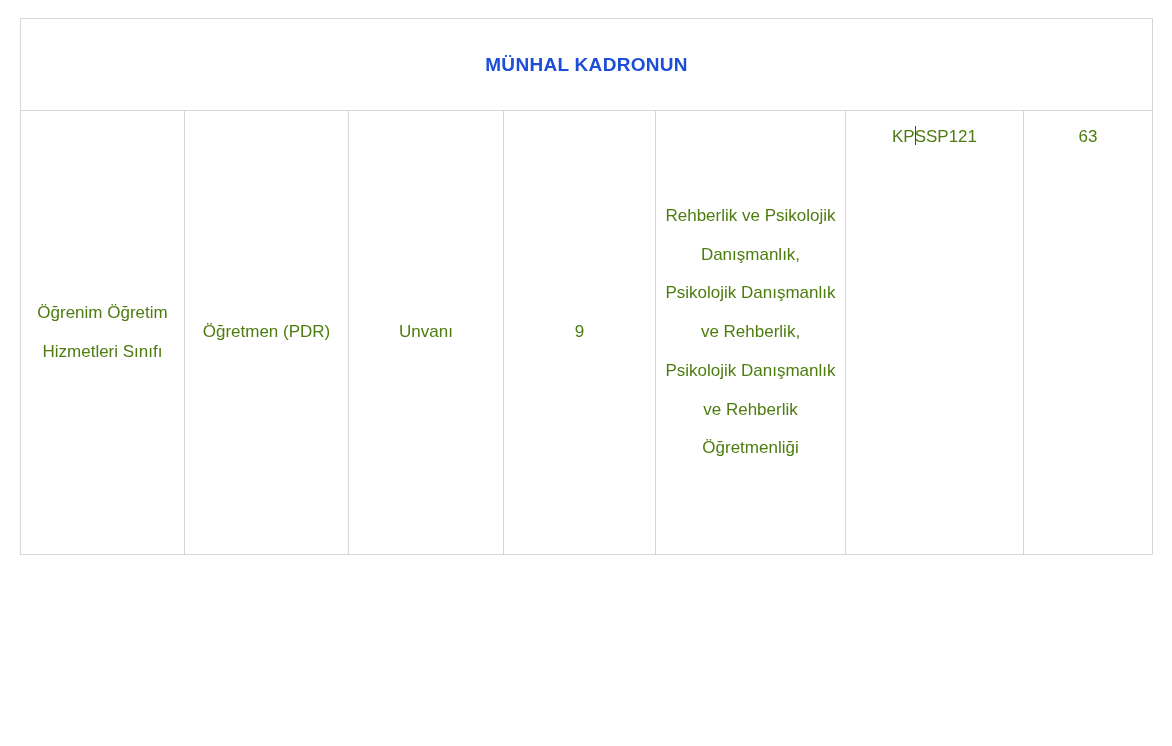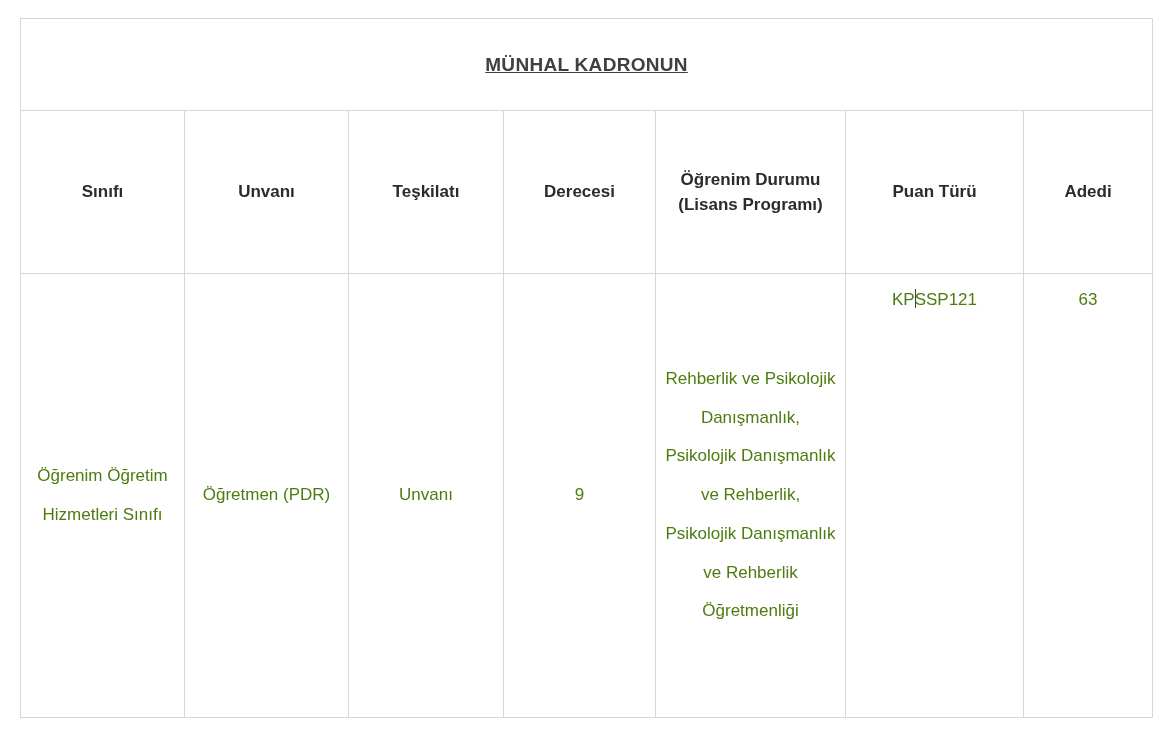--- a/index.html
+++ b/index.html
@@ -30,23 +30,22 @@
     border: 1px solid #d7d7d7;
     vertical-align: middle;
     text-align: center;
     padding: 6px 8px;
     box-sizing: border-box;
   }
   .title-cell {
     height: 92px;
     font-size: 19px;
     font-weight: bold;
-    color: #404040;
+    color: #1d4ed8;
     letter-spacing: 0.3px;
-    text-decoration: underline;
   }
   .head-cell {
     height: 163px;
     font-size: 17px;
     font-weight: bold;
     color: #2b2b2b;
     line-height: 1.5;
   }
   .body-cell {
     height: 444px;
@@ -92,29 +91,20 @@
         <col class="c4">
         <col class="c5">
         <col class="c6">
         <col class="c7">
     </colgroup>
     <tbody>
       <tr>
         <td class="title-cell" colspan="7">MÜNHAL KADRONUN</td>
       </tr>
       <tr>
-        <td class="head-cell">Sınıfı</td>
-        <td class="head-cell">Unvanı</td>
-        <td class="head-cell">Teşkilatı</td>
-        <td class="head-cell">Derecesi</td>
-        <td class="head-cell">Öğrenim Durumu (Lisans Programı)</td>
-        <td class="head-cell">Puan Türü</td>
-        <td class="head-cell">Adedi</td>
-      </tr>
-      <tr>
         <td class="body-cell">Öğrenim Öğretim Hizmetleri Sınıfı</td>
         <td class="body-cell">Öğretmen (PDR)</td>
         <td class="body-cell">Unvanı</td>
         <td class="body-cell">9</td>
         <td class="body-cell">Rehberlik ve Psikolojik Danışmanlık, Psikolojik Danışmanlık ve Rehberlik, Psikolojik Danışmanlık ve Rehberlik Öğretmenliği</td>
         <td class="body-cell top-align"><span class="cursor-text"><span>KP</span><span class="caret"></span><span>SSP121</span></span></td>
         <td class="body-cell top-align">63</td>
       </tr>
     </tbody>
   </table>

